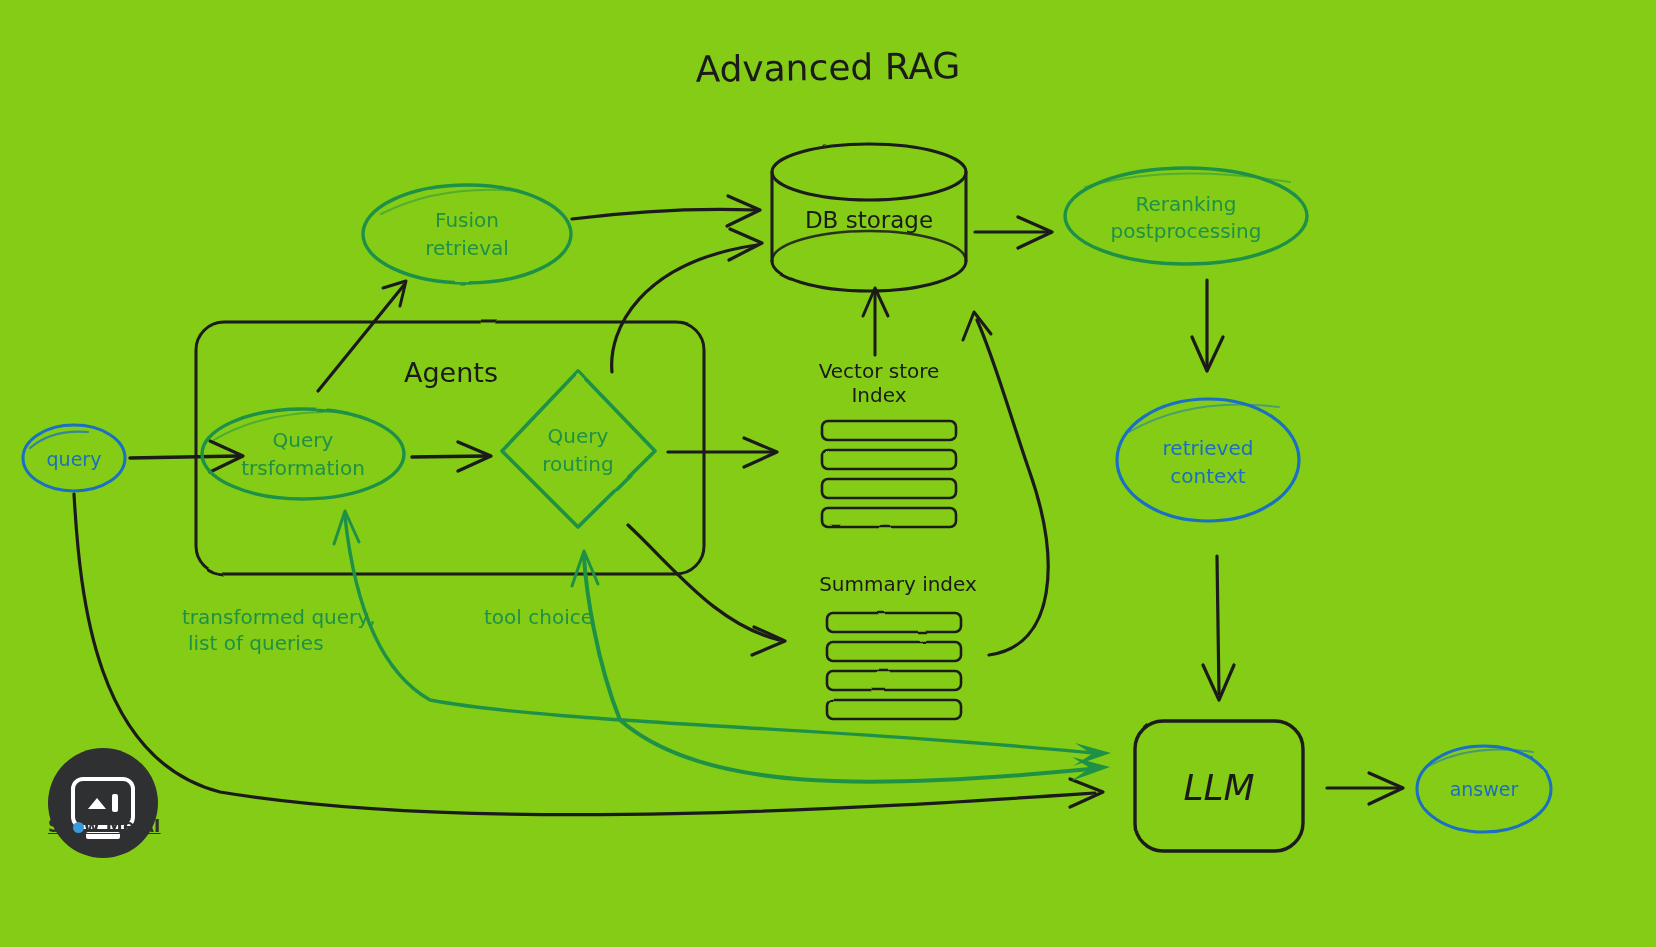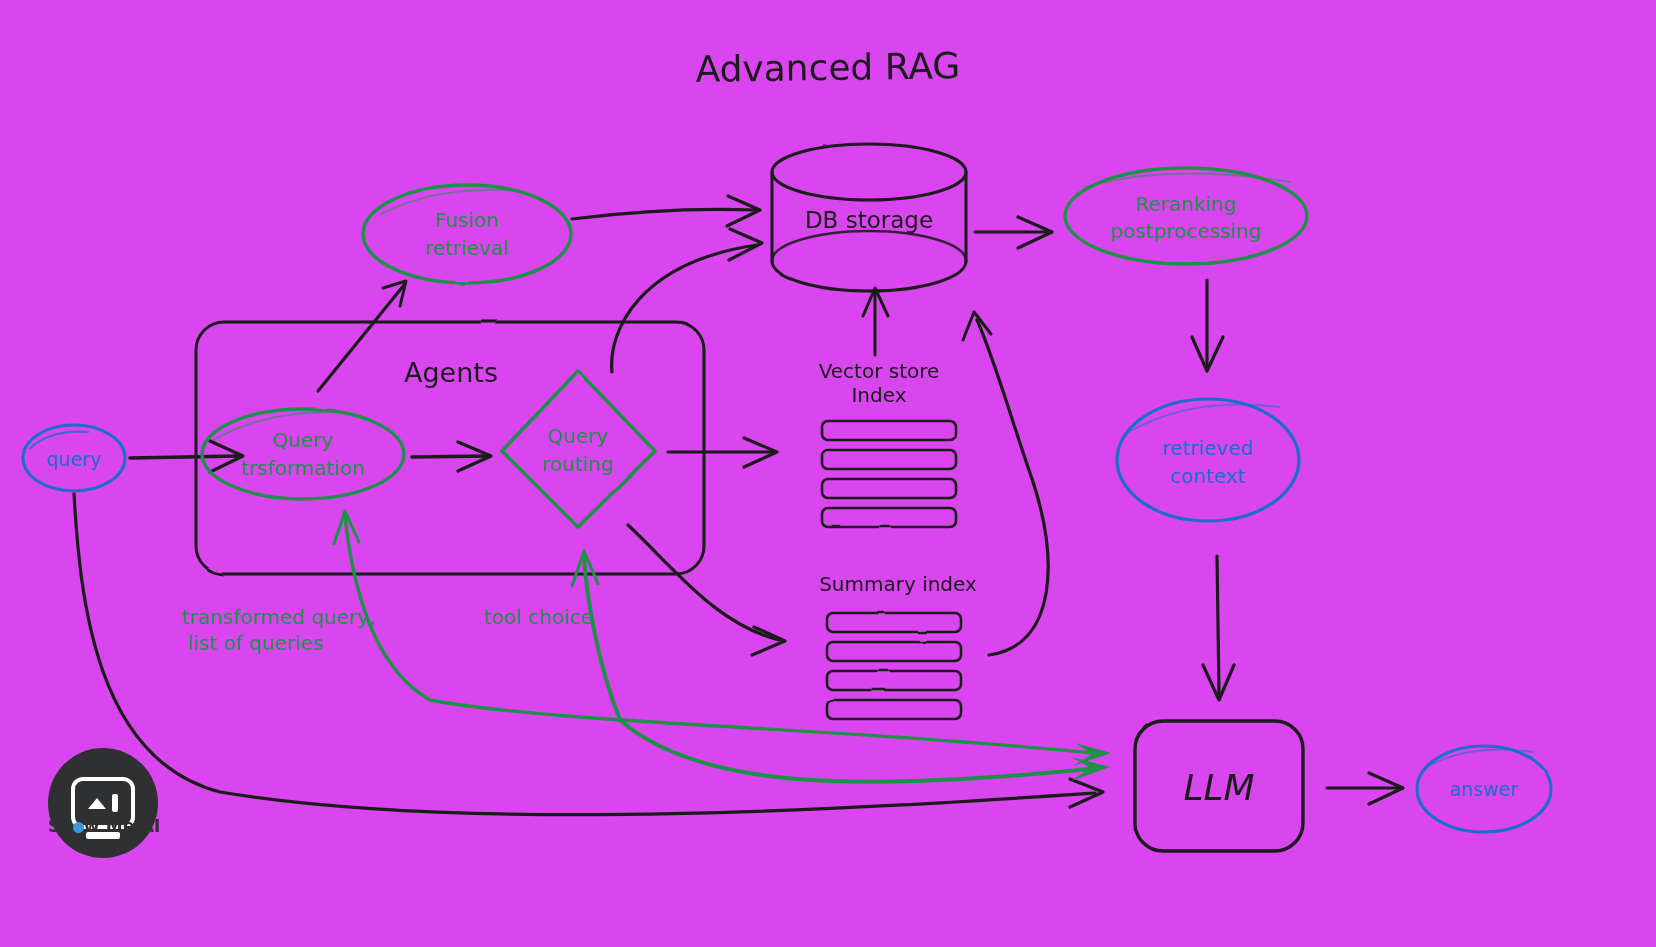--- a/index.html
+++ b/index.html
@@ -7,21 +7,21 @@
     padding: 0;
     background: #ffffff;
   }
   body {
     font-family: "DejaVu Sans", sans-serif;
   }
   #canvas {
     position: relative;
     width: 1656px;
     height: 947px;
-    background: #d946ef;
+    background: #84cc16;
     overflow: hidden;
   }
   #diagram-svg {
     position: absolute;
     left: 0;
     top: 0;
     width: 1656px;
     height: 947px;
   }
   .hand {
@@ -88,20 +88,21 @@
     left: 48px;
     top: 816px;
     width: 110px;
     text-align: right;
     color: #2f3032;
     font-size: 17px;
     font-weight: bold;
     font-family: "DejaVu Sans", sans-serif;
     letter-spacing: 0.2px;
     white-space: nowrap;
+    text-decoration: underline;
   }
   #logo-text .dot-o {
     display: inline-block;
     width: 11px; height: 11px;
     border-radius: 50%;
     background: #3a9ad9;
     vertical-align: -1px;
   }
 </style>
 </head>

